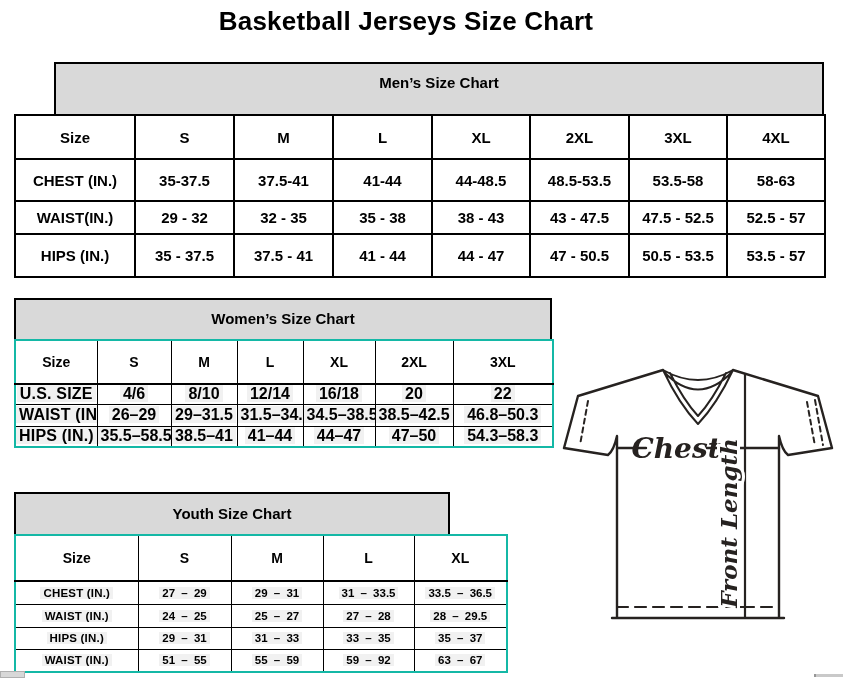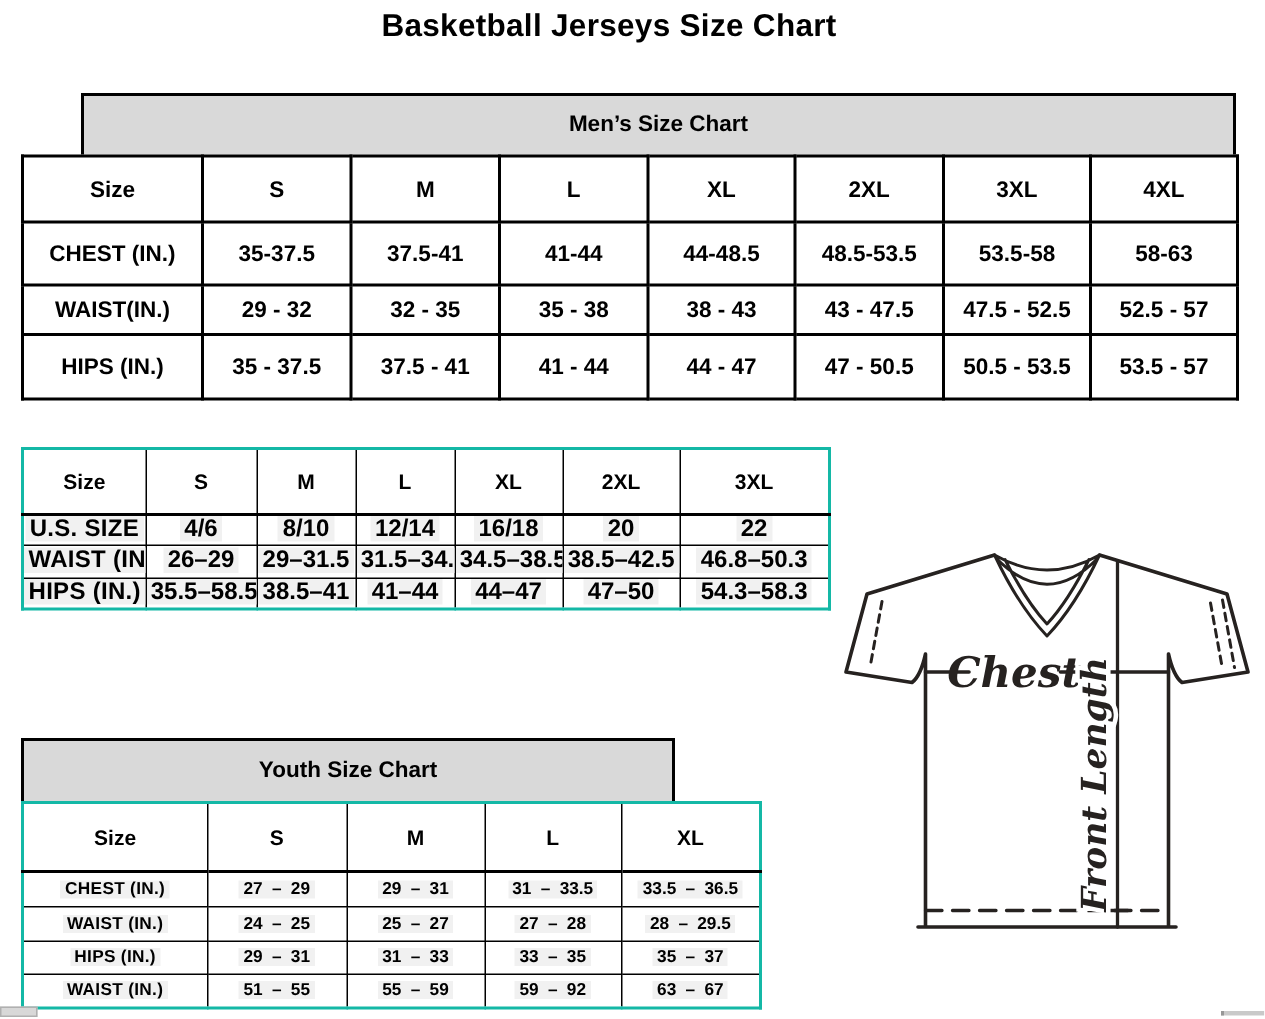--- a/index.html
+++ b/index.html
@@ -1,19 +1,19 @@
 <!DOCTYPE html>
 <html><head>
 <meta charset="utf-8">
 <style>
   html,body{margin:0;padding:0;background:#fff;}
   .canvas{position:relative;width:843px;height:679px;background:#ffffff;overflow:hidden;
           font-family:"Liberation Sans",sans-serif;color:#000;}
   .title{position:absolute;top:6px;left:0;width:812px;text-align:center;
-         font-size:21px;font-weight:bold;letter-spacing:.2px;}
+         font-size:26px;font-weight:bold;letter-spacing:.2px;}
   .sizetable{position:absolute;box-sizing:border-box;}
   .t-head{box-sizing:border-box;background:#d9d9d9;border:2px solid #000;border-bottom:none;
           text-align:center;font-weight:bold;font-size:15px;}
   table.grid{border-collapse:collapse;table-layout:fixed;width:100%;border:2px solid #14b8a6;}
   table.grid td{border:1px solid #000;text-align:center;vertical-align:middle;
                 font-weight:bold;padding:0;overflow:hidden;white-space:nowrap;}
   .men table.grid td{border-width:2px;font-size:15px;}
   .men td.label{font-size:14px;}
   tr.size-row td{border-bottom-width:2px;}
   .women tr.size-row td,.youth tr.size-row td{font-size:14px;}
@@ -30,21 +30,21 @@
   .sb-right{left:814px;top:674px;width:29px;height:3px;background:#c9c9c9;border-left:2px solid #979797;}
 </style>
 </head>
 <body>
 
 <div class="canvas">
 
   <div class="title">Basketball Jerseys Size Chart</div>
 
   <div class="sizetable men" id="t0" style="left: 14px; top: 62px; width: 810px;">
-      <div class="t-head" style="height: 41px; line-height: 38px; margin-left: 40px;">Men’s Size Chart</div>
+      <div class="t-head" style="height: 52px; line-height: 38px; margin-left: 40px;">Men’s Size Chart</div>
       <table class="grid">
         <colgroup>
           <col style="width: 120px;">
           <col style="width: 99px;">
           <col style="width: 99px;">
           <col style="width: 99px;">
           <col style="width: 98px;">
           <col style="width: 99px;">
           <col style="width: 98px;">
           <col style="width: 98px;">
@@ -87,20 +87,21 @@
             <td><span class="v">41 - 44</span></td>
             <td><span class="v">44 - 47</span></td>
             <td><span class="v">47 - 50.5</span></td>
             <td><span class="v">50.5 - 53.5</span></td>
             <td><span class="v">53.5 - 57</span></td>
           </tr>
         </tbody>
       </table>
     </div>
   <div class="sizetable women" id="t1" style="left: 14px; top: 298px; width: 538px;">
+      <div class="t-head" style="height: 41px; line-height: 38px;">Women’s Size Chart</div>
       <table class="grid">
         <colgroup>
           <col style="width: 82px;">
           <col style="width: 74px;">
           <col style="width: 66px;">
           <col style="width: 66px;">
           <col style="width: 72px;">
           <col style="width: 78px;">
           <col style="width: 100px;">
         </colgroup>

